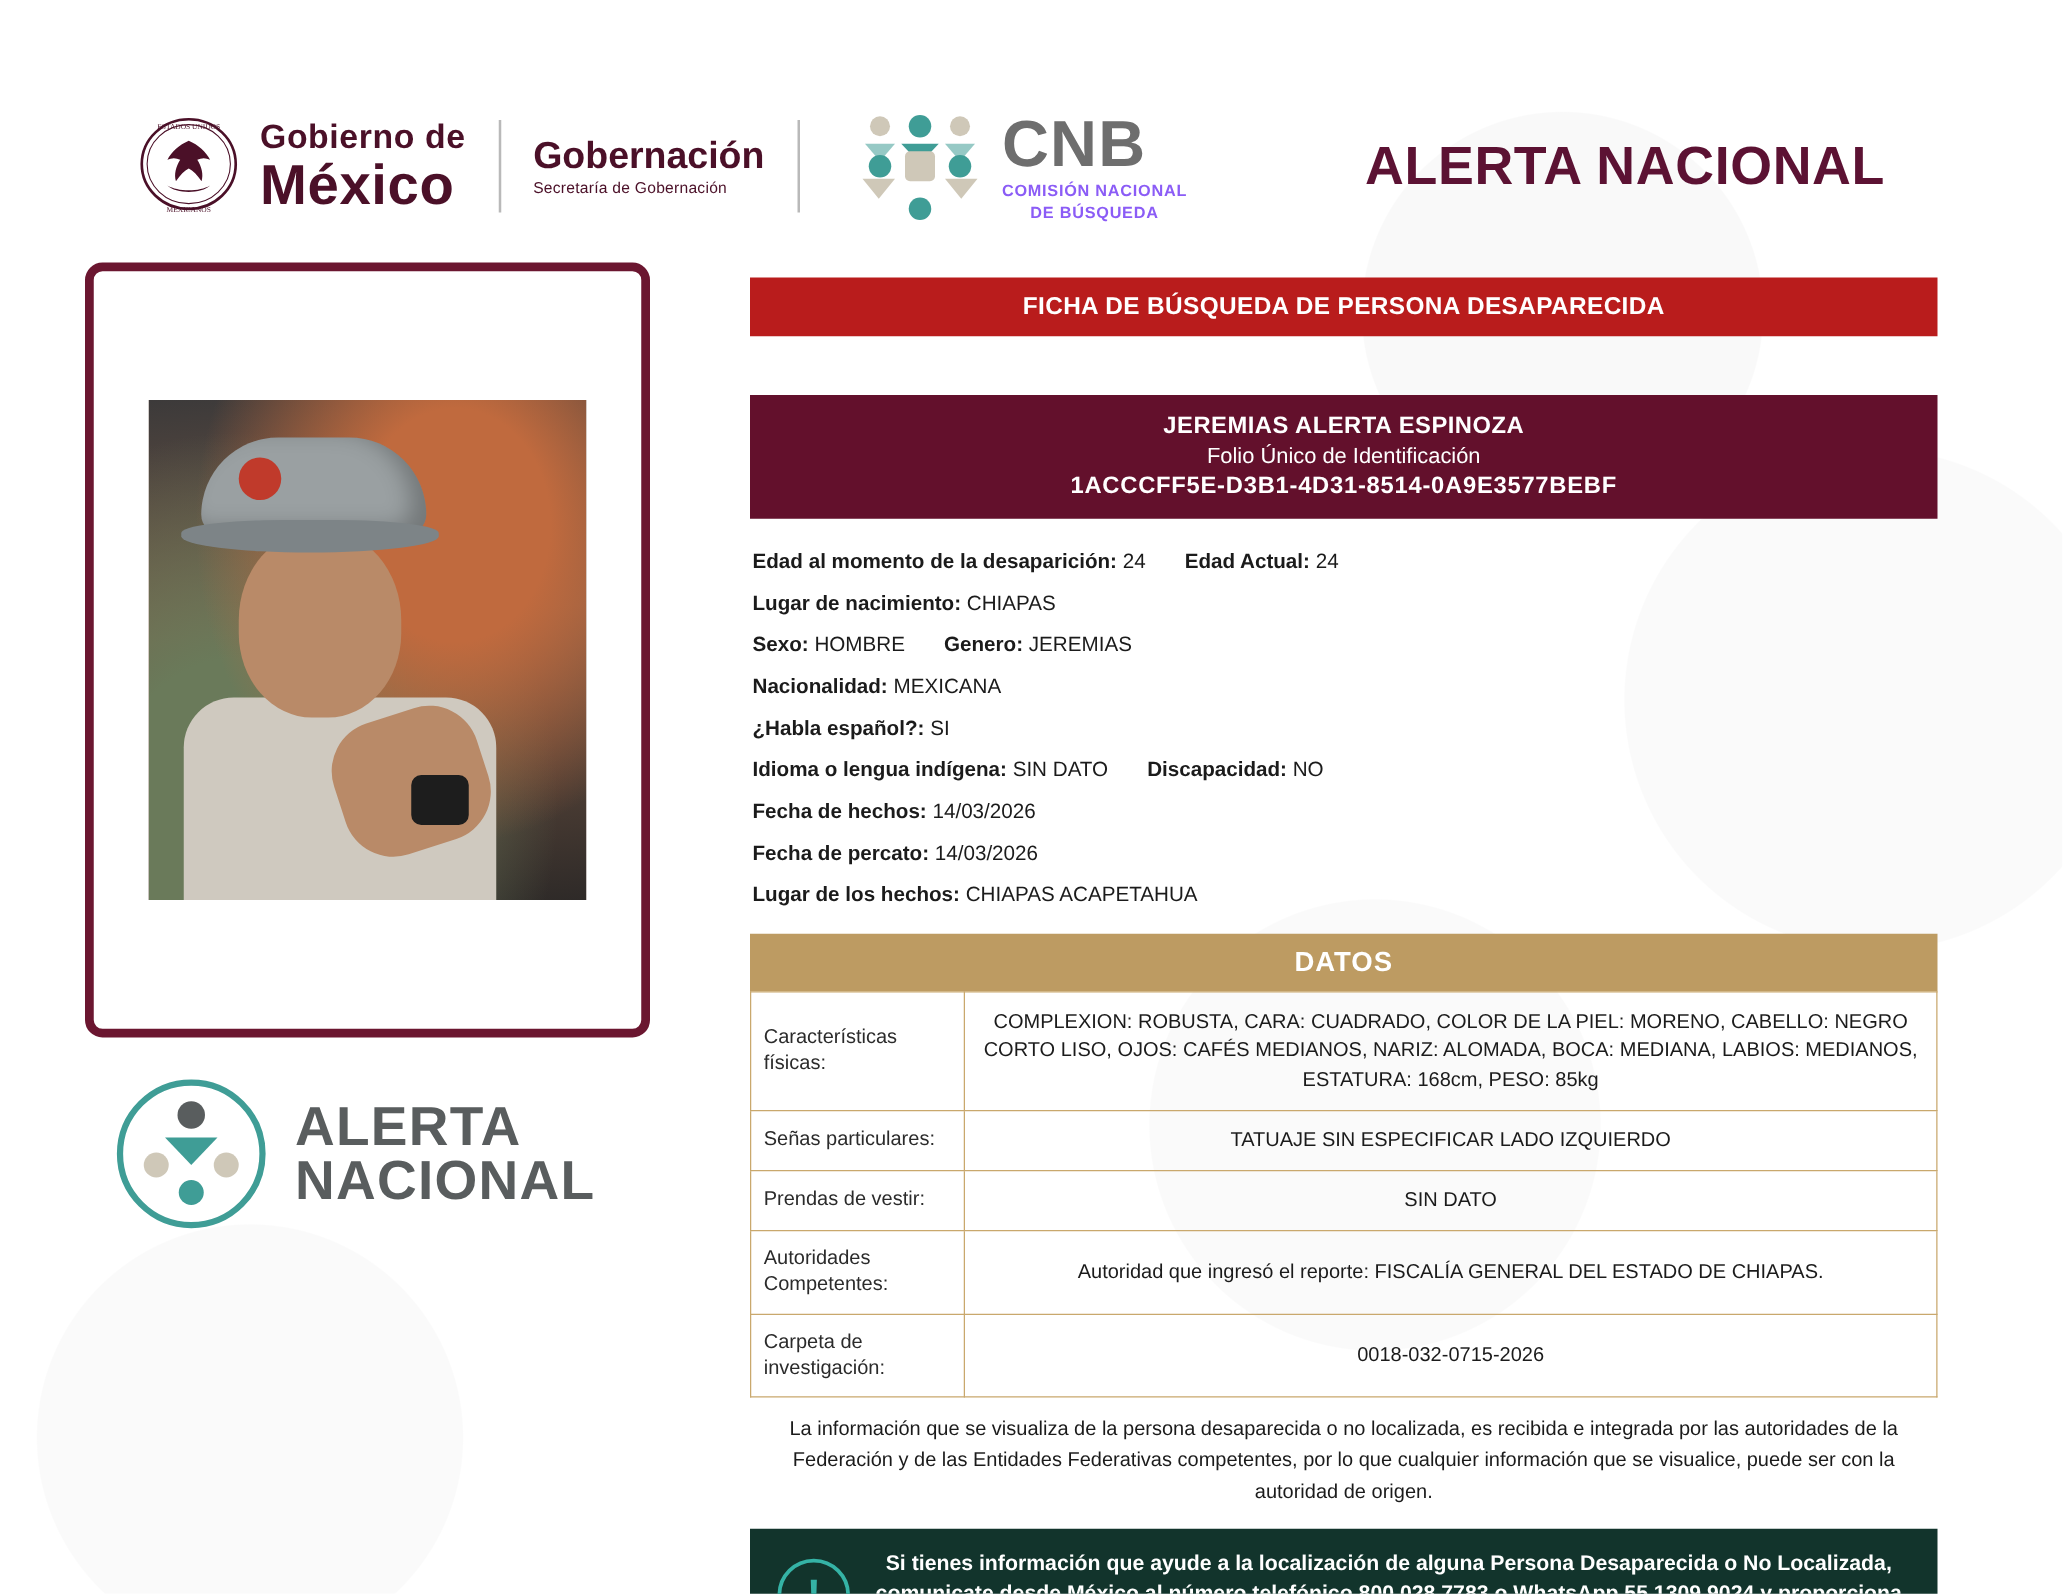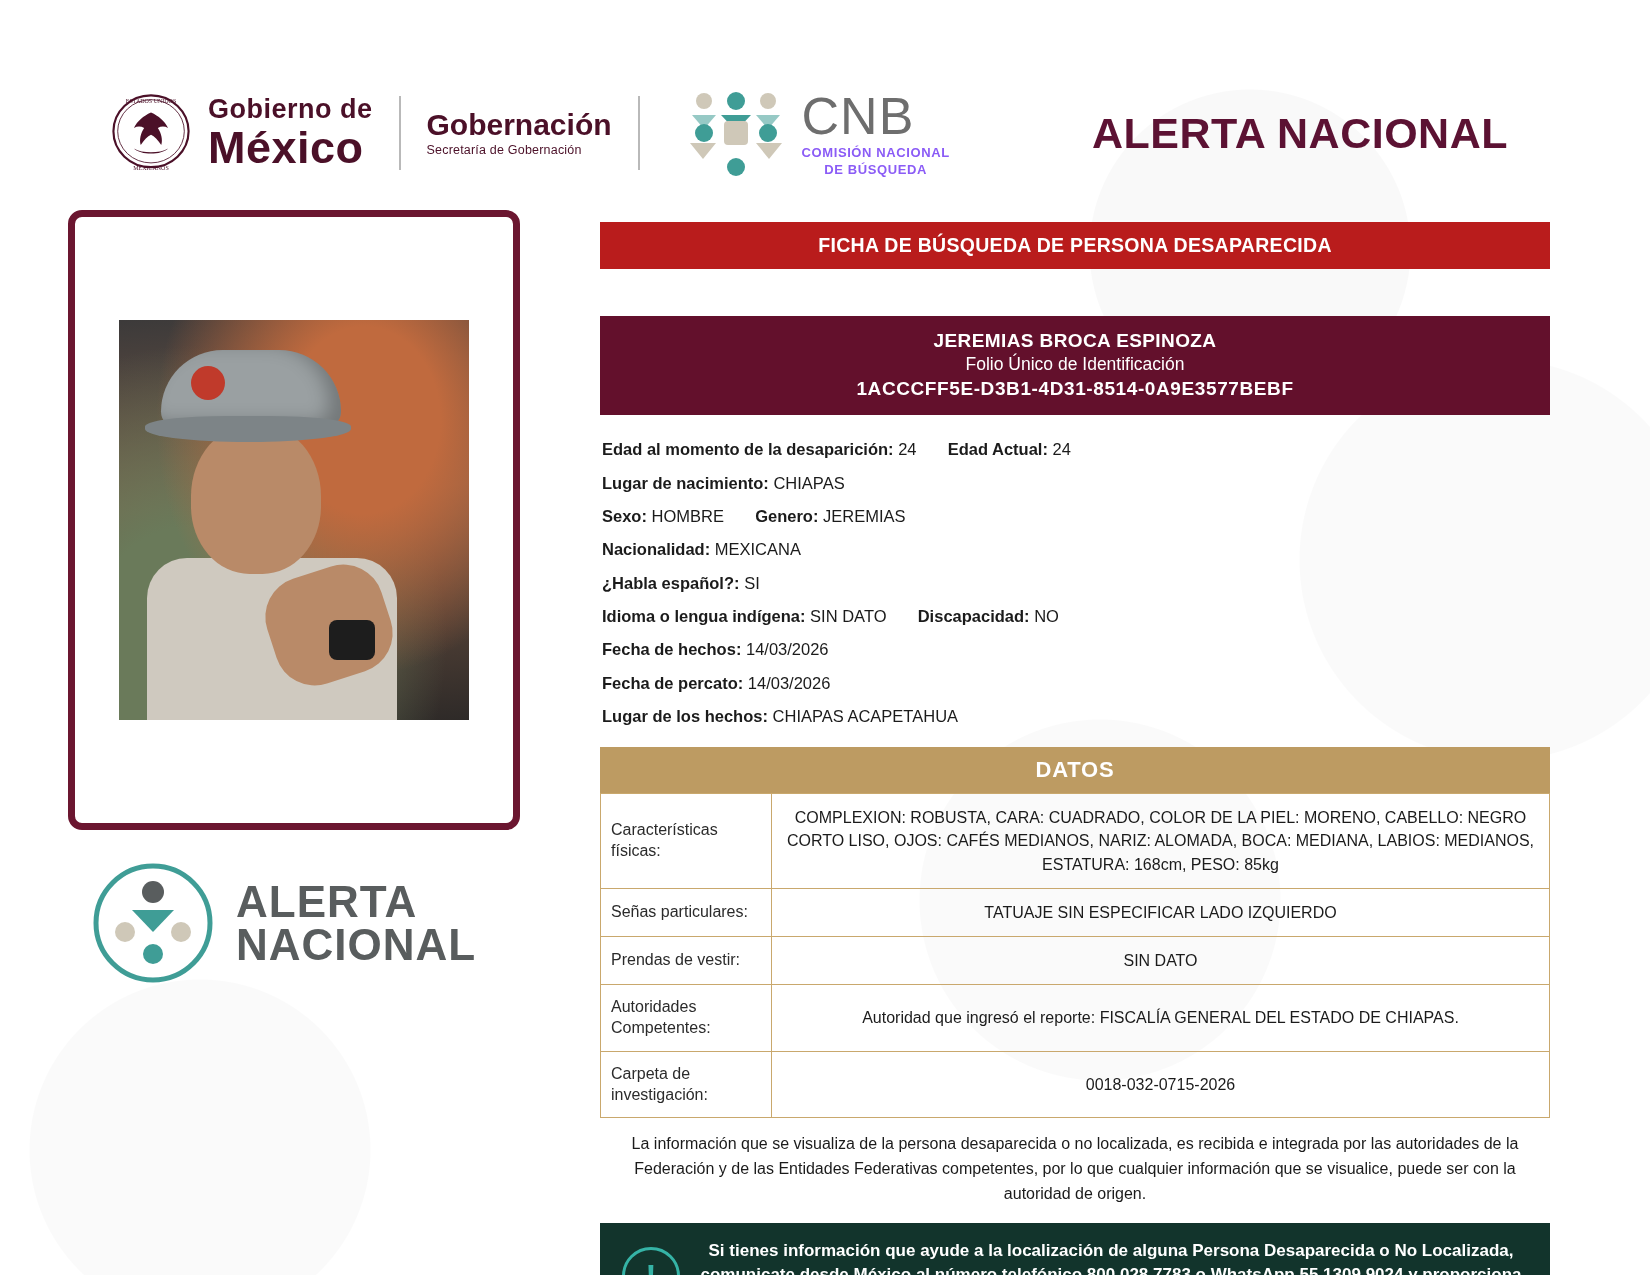--- a/index.html
+++ b/index.html
@@ -97,21 +97,21 @@
   .cnb-logo {
     width: 104px;
     height: 96px;
   }
   .cnb-text {
     color: #6a6a6a;
     line-height: 1;
   }
   .cnb-text .c1 {
     font-size: 52px;
-    font-weight: normal;
+    font-weight: bold;
     letter-spacing: 1px;
     color: #6e6e6e;
   }
   .cnb-text .c2 {
     font-size: 13px;
     font-weight: bold;
     letter-spacing: 0.6px;
     text-align: center;
     margin-top: 4px;
     color: #8b5cf6;
@@ -461,21 +461,21 @@
       <div>ALERTA</div>
       <div>NACIONAL</div>
     </div>
   </div>
 
   <div class="right">
 
     <div class="band-dark">FICHA DE BÚSQUEDA DE PERSONA DESAPARECIDA</div>
 
     <div class="band-name">
-      <div class="nm">JEREMIAS BROCA ESPINOZA</div>
+      <div class="nm">JEREMIAS ALERTA ESPINOZA</div>
       <div class="fo">Folio Único de Identificación</div>
       <div class="id">1ACCCFF5E-D3B1-4D31-8514-0A9E3577BEBF</div>
     </div>
 
     <div class="facts">
       <div>
         <span class="lbl">Edad al momento de la desaparición:</span>
         <span class="val">24</span>
         <span class="gap"></span>
         <span class="lbl">Edad Actual:</span>

